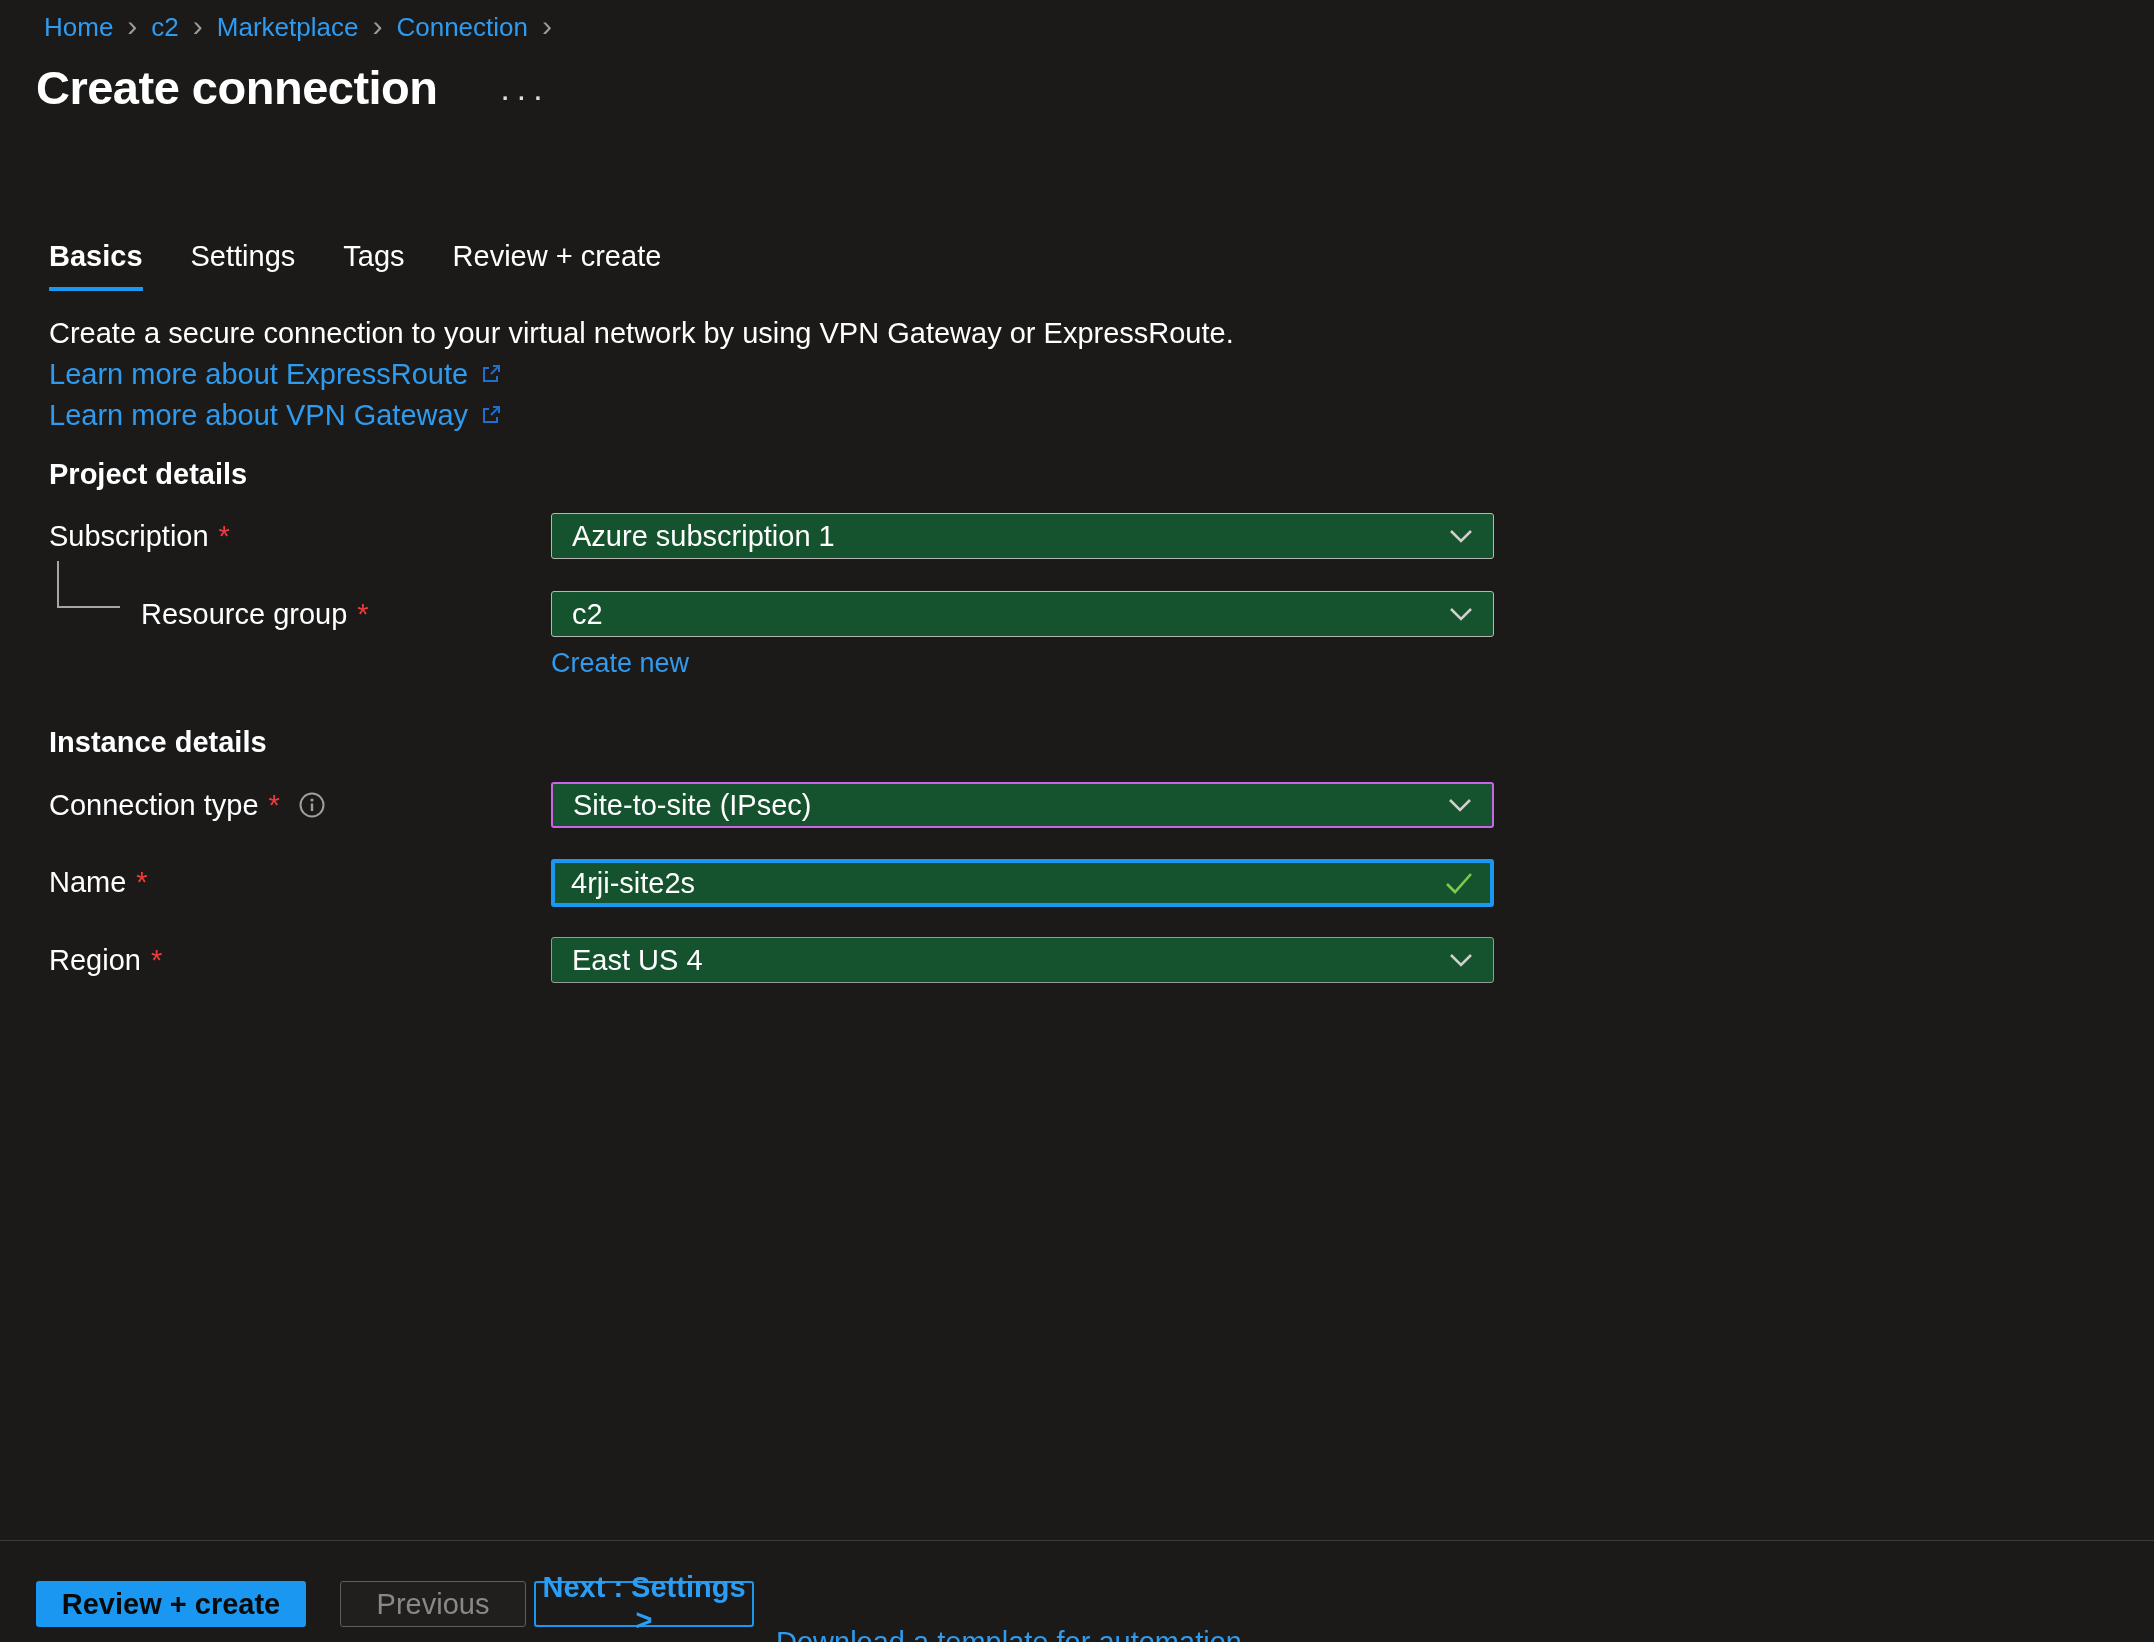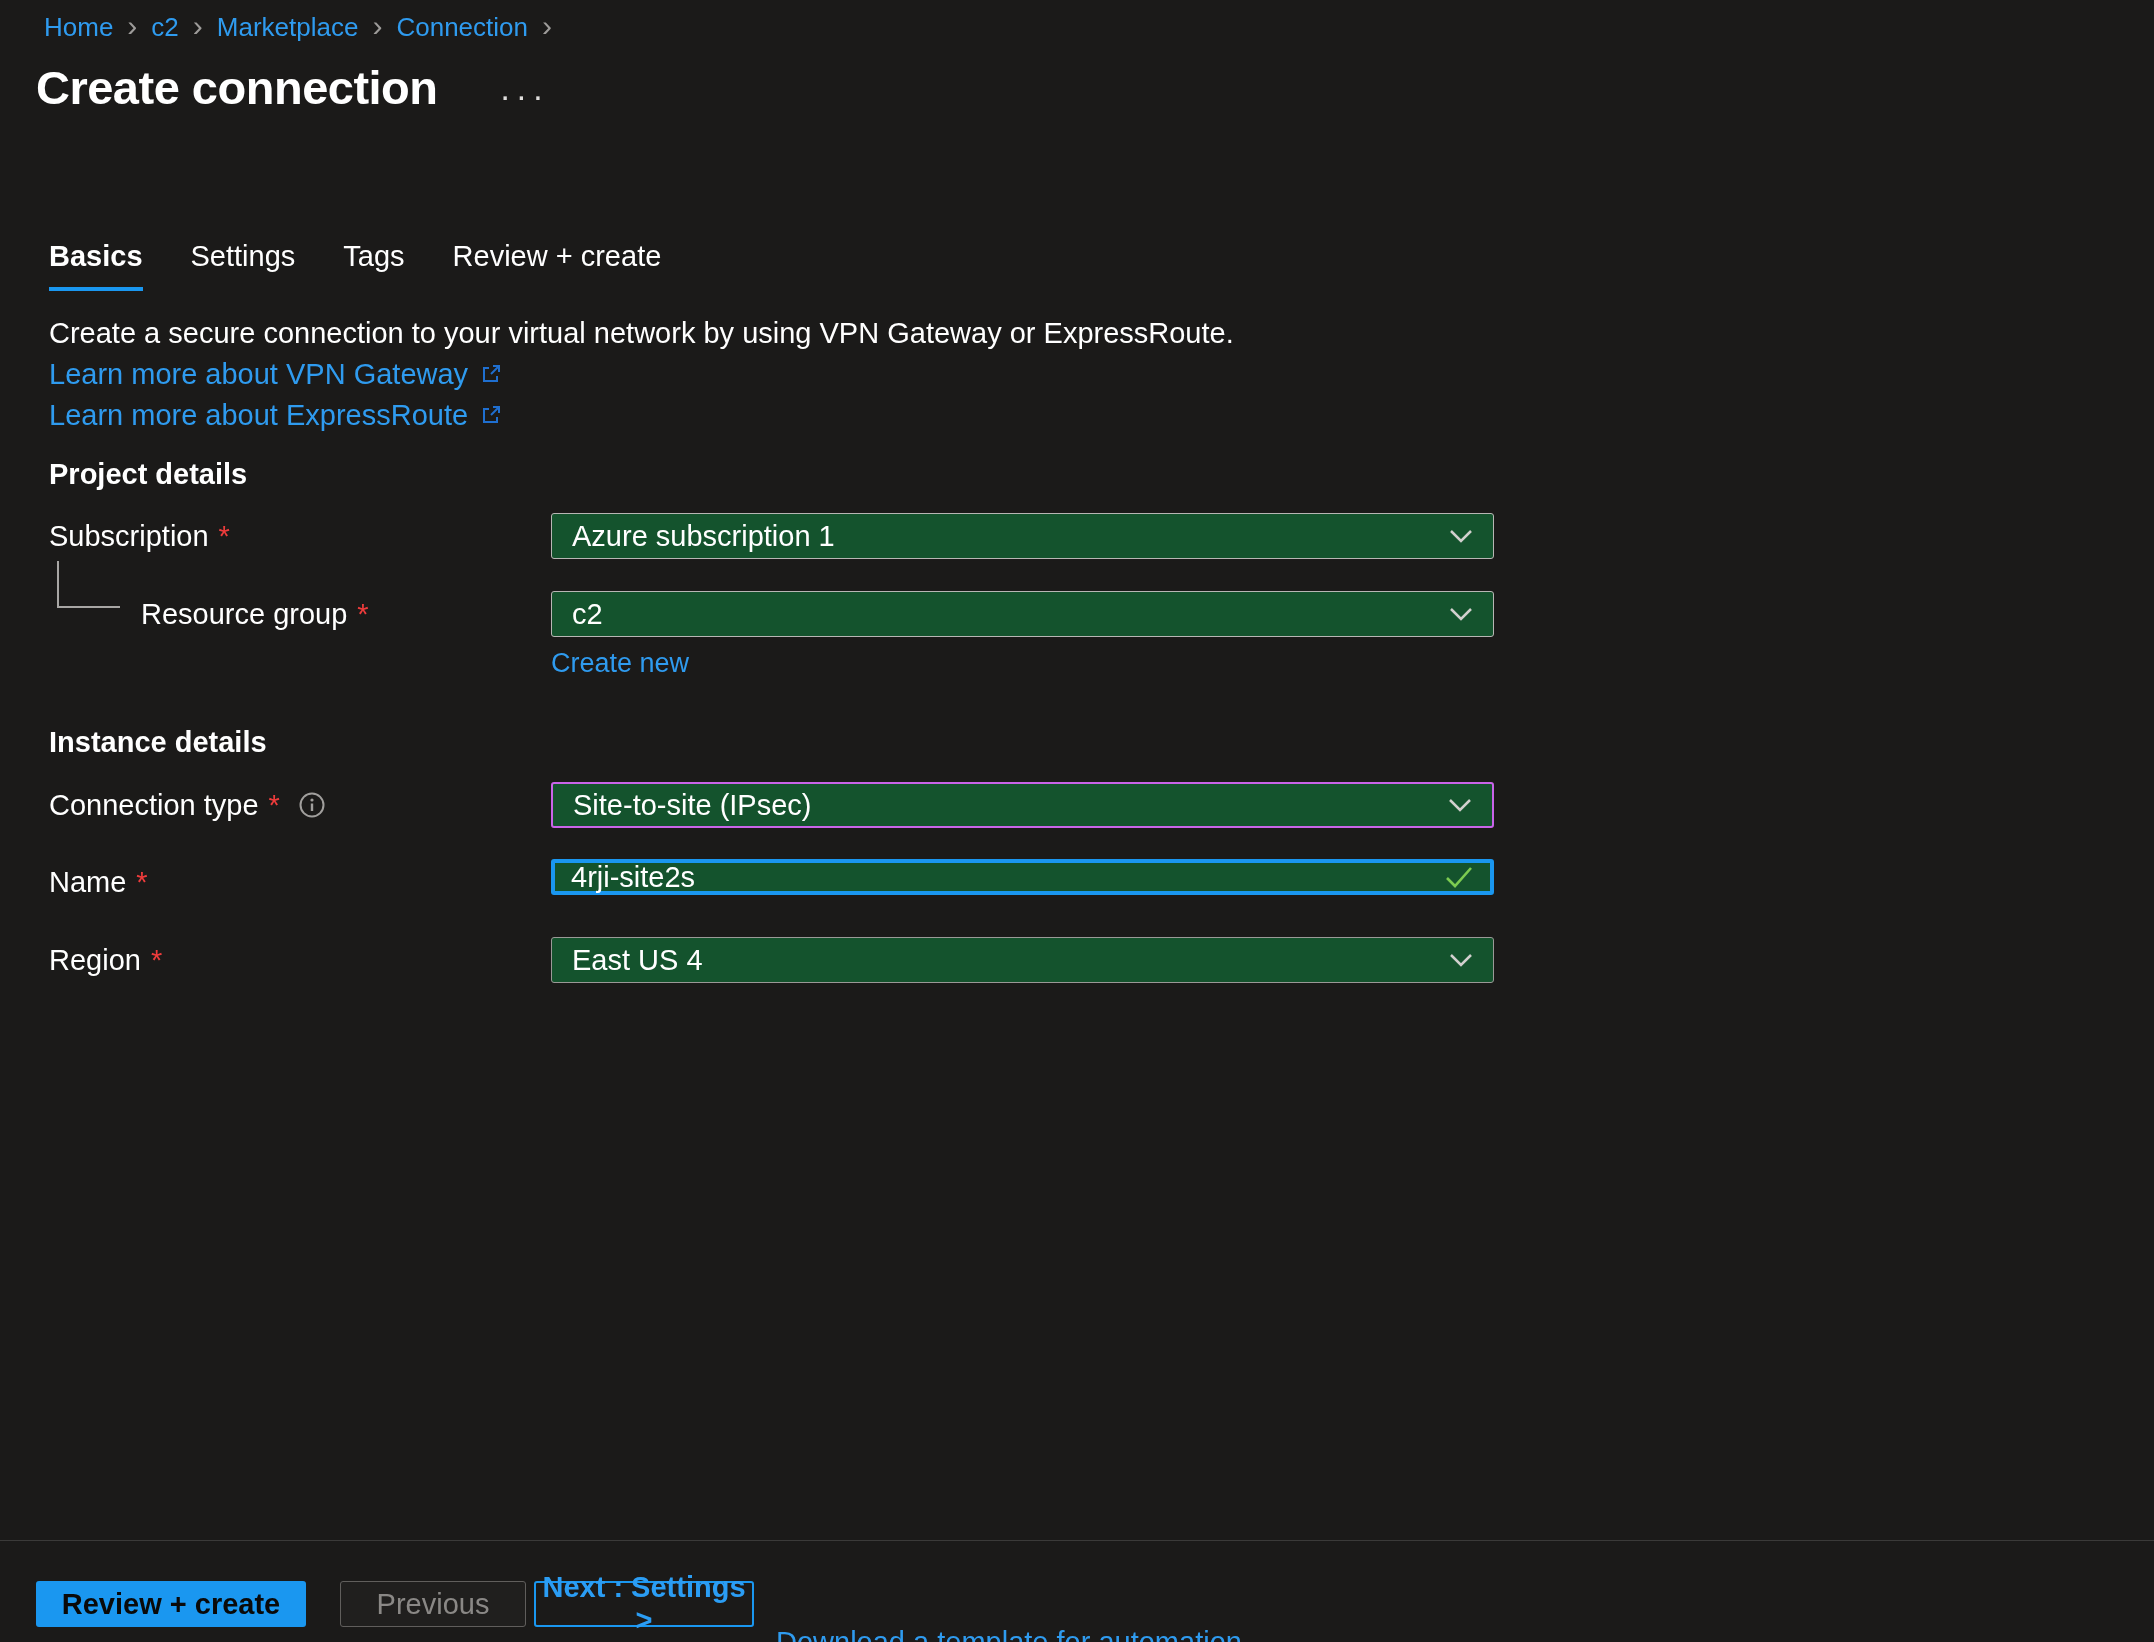--- a/index.html
+++ b/index.html
@@ -156,39 +156,39 @@
   <div class="tabs">
     <div class="tab active">Basics</div>
     <div class="tab">Settings</div>
     <div class="tab">Tags</div>
     <div class="tab">Review + create</div>
   </div>
 
   <div class="intro">
     <div class="intro-desc">Create a secure connection to your virtual network by using VPN Gateway or ExpressRoute.</div>
     <div class="intro-link">
+      <span>Learn more about ExpressRoute</span>
+      <span class="ext-icon">
+        <svg width="22" height="22" viewBox="0 0 22 22" fill="none">
+          <path d="M9 5 H4 V18 H17 V13" stroke="#1f6fd0" stroke-width="2"></path>
+          <path d="M11 11 L19 3" stroke="#1f6fd0" stroke-width="2"></path>
+          <path d="M13 3 H19 V9" stroke="#1f6fd0" stroke-width="2" fill="none"></path>
+        </svg>
+      </span>
+    </div>
+    <div class="intro-link">
       <span>Learn more about VPN Gateway</span>
       <span class="ext-icon">
         <svg width="22" height="22" viewBox="0 0 22 22" fill="none">
           <path d="M9 5 H4 V18 H17 V13" stroke="#1f6fd0" stroke-width="2"></path>
           <path d="M11 11 L19 3" stroke="#1f6fd0" stroke-width="2"></path>
           <path d="M13 3 H19 V9" stroke="#1f6fd0" stroke-width="2" fill="none"></path>
         </svg>
       </span>
     </div>
-    <div class="intro-link">
-      <span>Learn more about ExpressRoute</span>
-      <span class="ext-icon">
-        <svg width="22" height="22" viewBox="0 0 22 22" fill="none">
-          <path d="M9 5 H4 V18 H17 V13" stroke="#1f6fd0" stroke-width="2"></path>
-          <path d="M11 11 L19 3" stroke="#1f6fd0" stroke-width="2"></path>
-          <path d="M13 3 H19 V9" stroke="#1f6fd0" stroke-width="2" fill="none"></path>
-        </svg>
-      </span>
-    </div>
   </div>
 
   <div class="section-heading" style="top:458px">Project details</div>
 
   <div class="field-label" style="left:49px; top:513px">
     <span>Subscription</span>
     <span class="req">*</span>
   </div>
   <div class="field" style="top:513px">
     <span>Azure subscription 1</span>
@@ -234,21 +234,21 @@
       <svg width="24" height="14" viewBox="0 0 24 14" fill="none">
         <path d="M2 2 L12 12 L22 2" stroke="#d2d0ce" stroke-width="2.5" fill="none"></path>
       </svg>
     </span>
   </div>
 
   <div class="field-label" style="left:49px; top:859px">
     <span>Name</span>
     <span class="req">*</span>
   </div>
-  <div class="field field--focus-blue" style="top:859px; height:36px">
+  <div class="field field--focus-blue" style="top:859px; height:48px">
     <input class="name-input" type="text" value="4rji-site2s" style="">
     <span class="check">
       <svg width="30" height="24" viewBox="0 0 30 24" fill="none">
         <path d="M3 13 L11 21 L27 3" stroke="#7ccb50" stroke-width="2.6" fill="none"></path>
       </svg>
     </span>
   </div>
 
   <div class="field-label" style="left:49px; top:937px">
     <span>Region</span>

